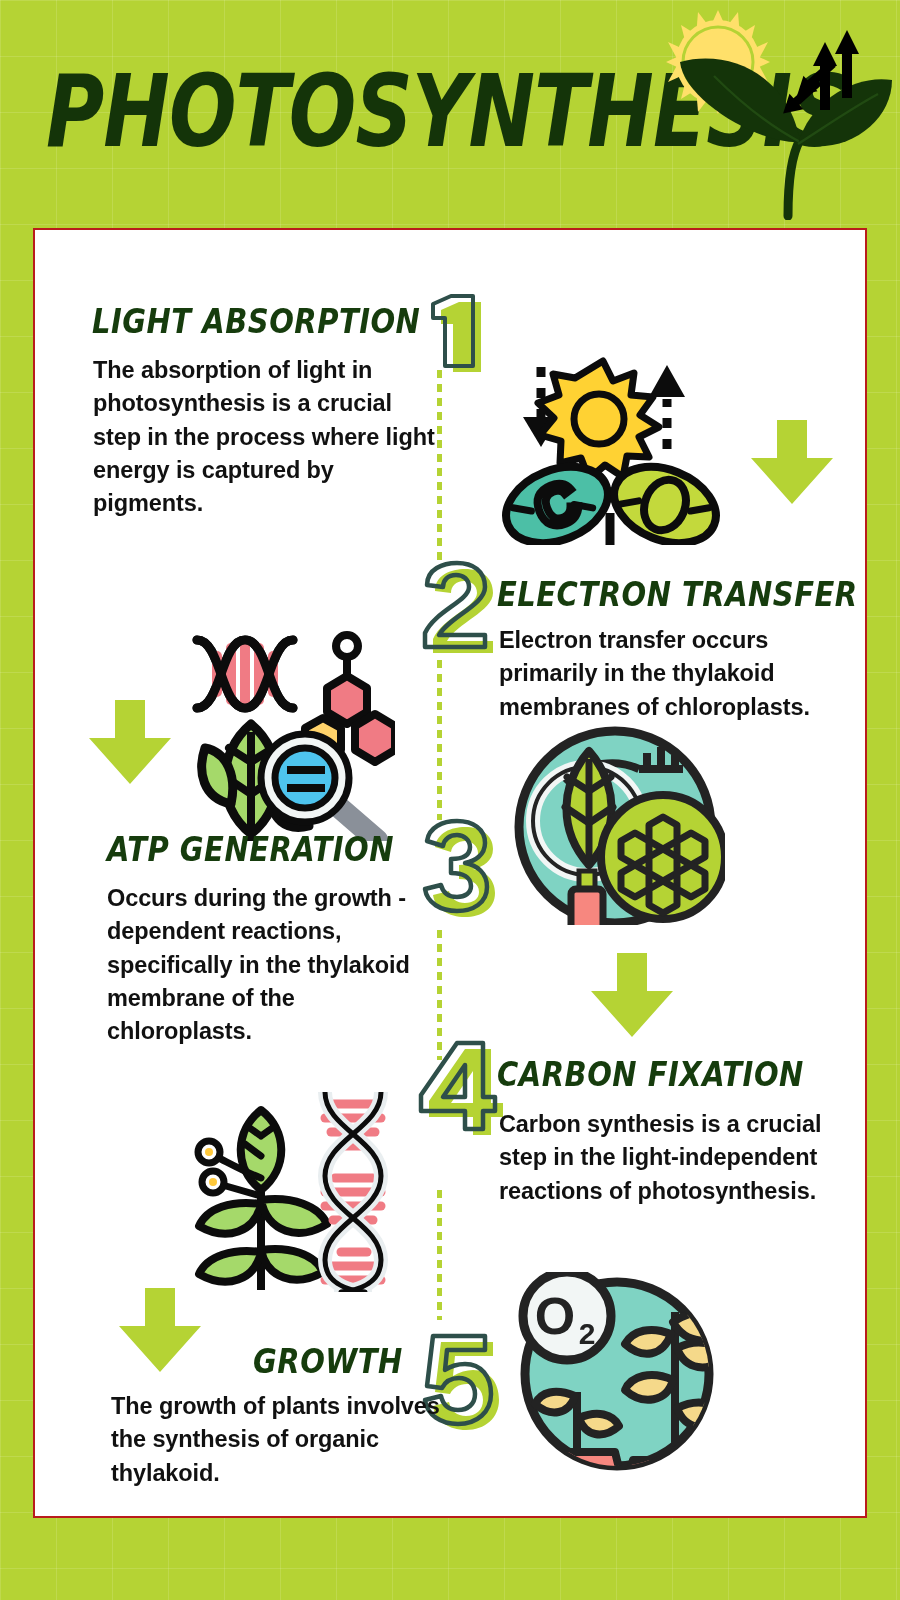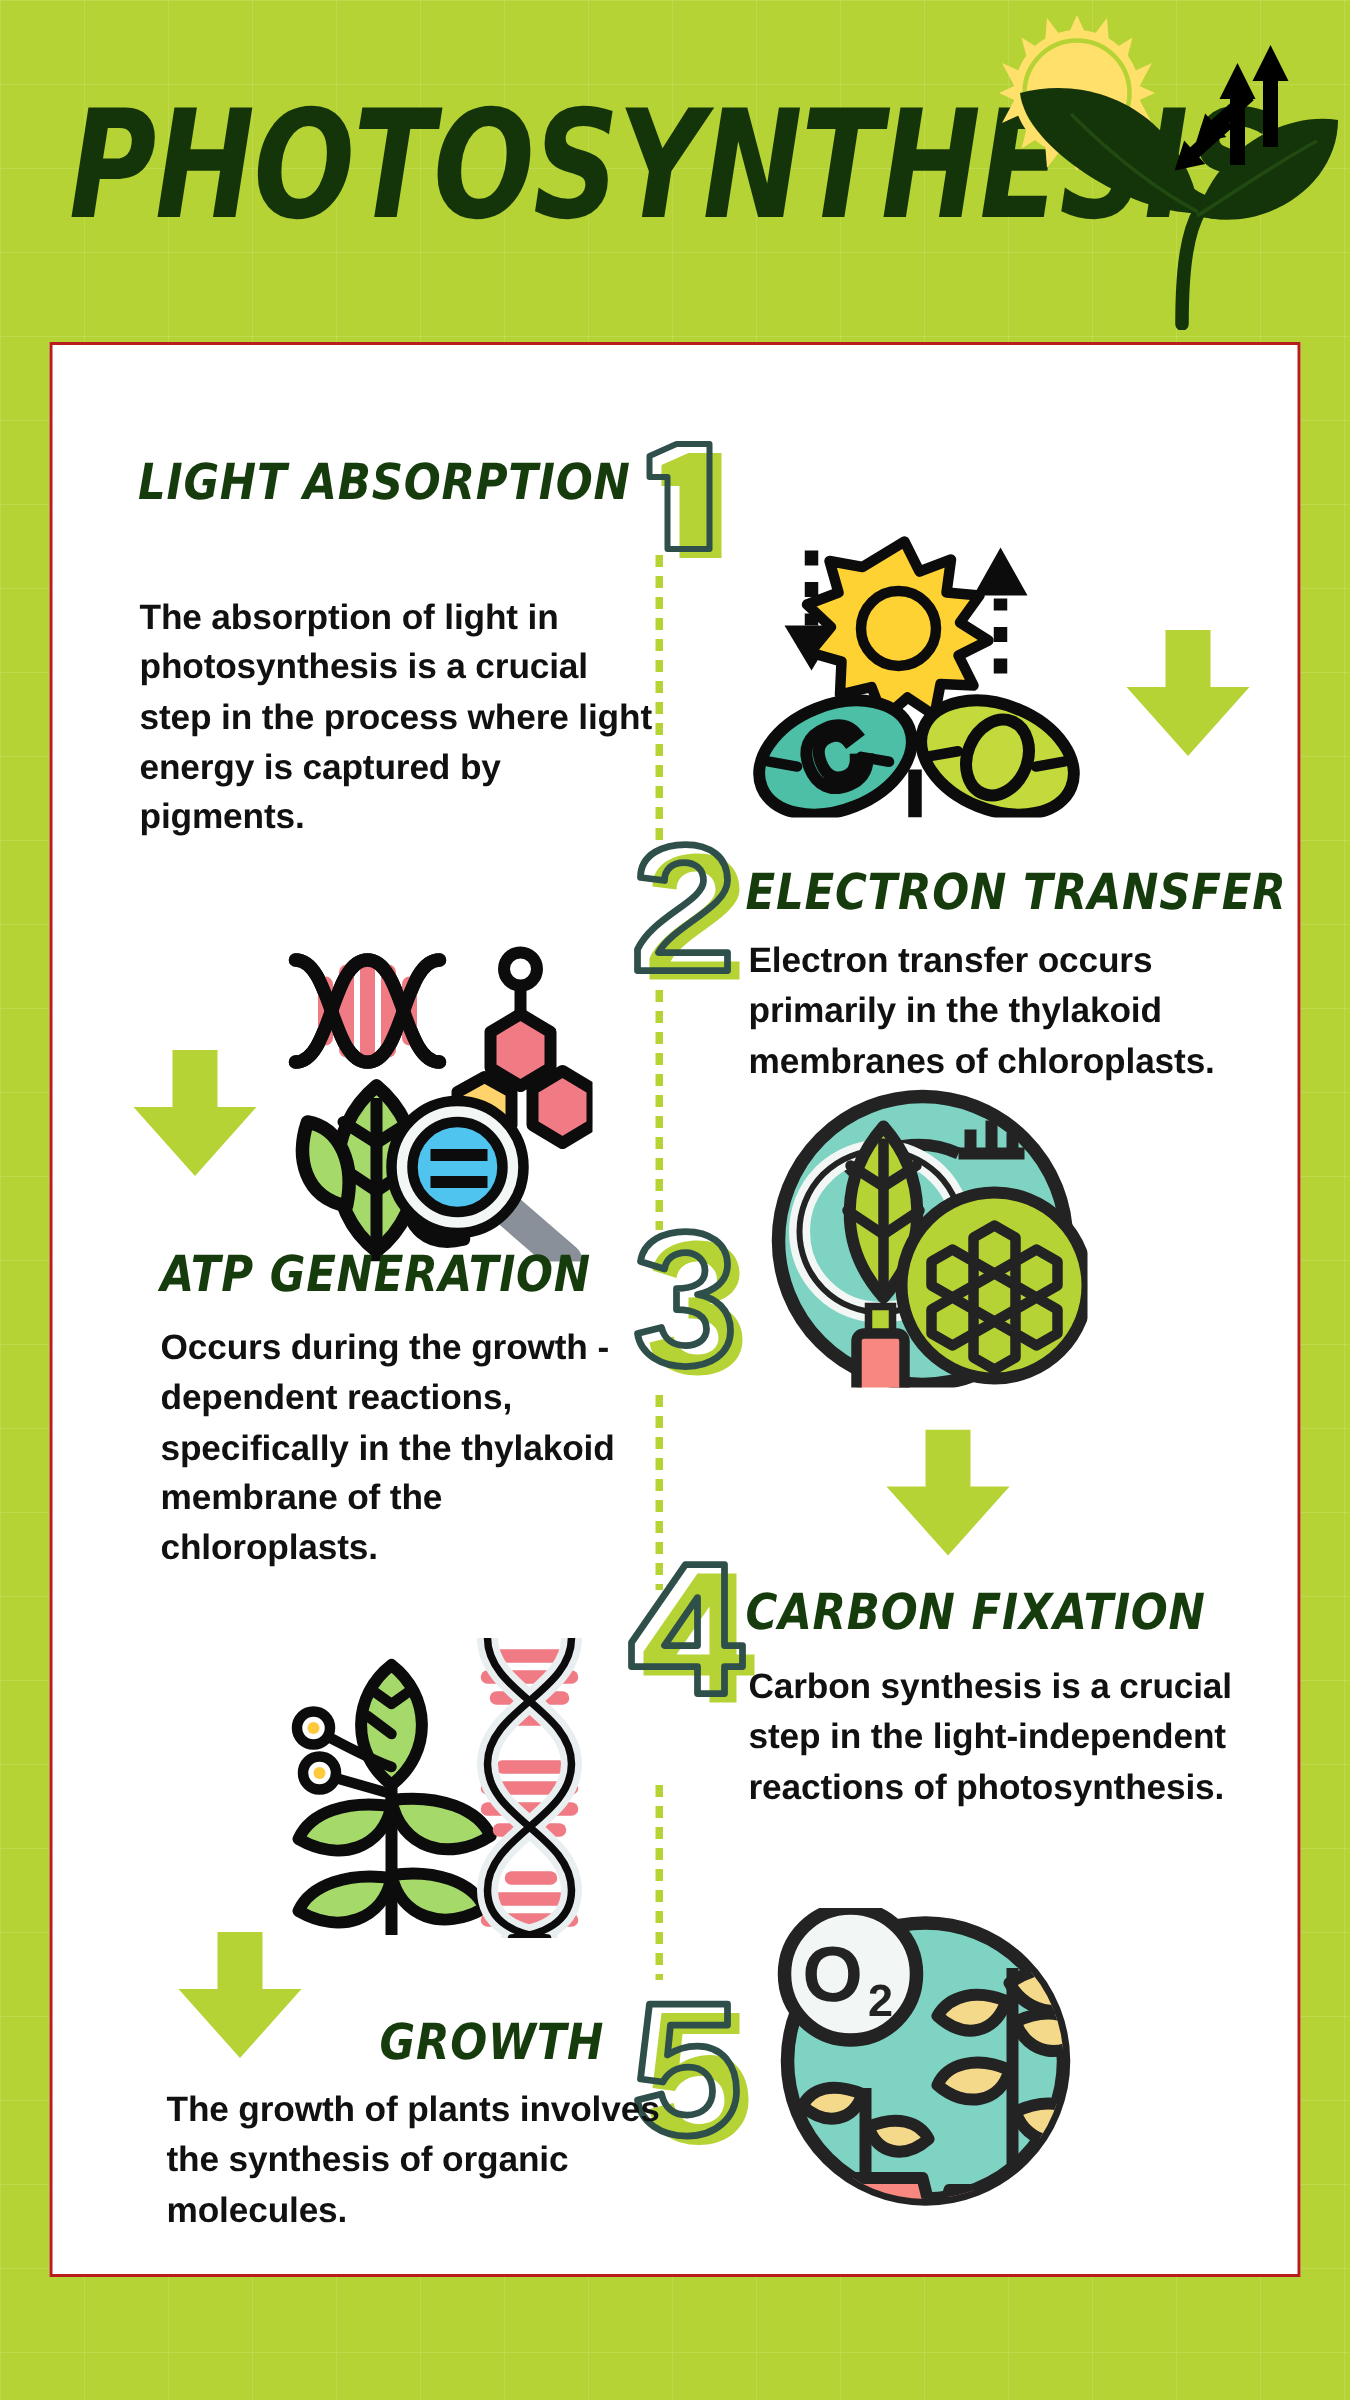--- a/index.html
+++ b/index.html
@@ -144,21 +144,21 @@
 </div>
 
 <div id="card">
 
   <div class="dotted-line" style="left:402px; top:140px; height:190px;"></div>
   <div class="dotted-line" style="left:402px; top:430px; height:160px;"></div>
   <div class="dotted-line" style="left:402px; top:700px; height:130px;"></div>
   <div class="dotted-line" style="left:402px; top:960px; height:130px;"></div>
 
   <div class="step-title" style="left:57px; top:72px;">LIGHT ABSORPTION</div>
-  <div class="step-body" style="left:58px; top:124px; width:348px;margin-top:41px;">The absorption of light in photosynthesis is a crucial step in the process where light energy is captured by pigments.</div>
+  <div class="step-body" style="left:58px; top:124px; width:348px;">The absorption of light in photosynthesis is a crucial step in the process where light energy is captured by pigments.</div>
 
   <div class="num" style="left:380px; top:50px;">
     <svg width="80" height="96" viewBox="0 0 80 96">
       <path d="M36 16 L58 16 L58 86 L30 86 L30 38 L18 38 L18 24 Z" fill="#b5d334" transform="translate(8,6)"></path>
       <path d="M36 16 L58 16 L58 86 L30 86 L30 38 L18 38 L18 24 Z" fill="#ffffff" fill-opacity="0" stroke="#2e4f4a" stroke-width="4" stroke-linejoin="round"></path>
     </svg>
   </div>
 
   <div class="illus" style="left:462px; top:125px;">
     <svg width="230" height="190" viewBox="0 0 230 190">
@@ -394,21 +394,21 @@
     <svg width="86" height="100" viewBox="0 0 86 100">
       <path d="M20 8 L72 8 L72 22 L34 22 L32 42 C38 38 46 36 52 36 C68 36 78 48 78 66
                C78 84 64 96 45 96 C28 96 14 87 12 72 L28 68 C30 77 36 82 45 82 C55 82 62 76 62 66
                C62 56 55 50 46 50 C38 50 32 54 29 60 L14 58 Z" fill="#b5d334" transform="translate(8,6)"></path>
       <path d="M20 8 L72 8 L72 22 L34 22 L32 42 C38 38 46 36 52 36 C68 36 78 48 78 66
                C78 84 64 96 45 96 C28 96 14 87 12 72 L28 68 C30 77 36 82 45 82 C55 82 62 76 62 66
                C62 56 55 50 46 50 C38 50 32 54 29 60 L14 58 Z" fill="none" stroke="#2e4f4a" stroke-width="4.5" stroke-linejoin="round"></path>
     </svg>
   </div>
   <div class="step-title" style="left:218px; top:1112px;">GROWTH</div>
-  <div class="step-body" style="left:76px; top:1160px; width:348px;">The growth of plants involves the synthesis of organic molecules.</div>
+  <div class="step-body" style="left:76px; top:1160px; width:348px;">The growth of plants involves the synthesis of organic thylakoid.</div>
 
   <div class="illus" style="left:470px; top:1042px;">
     <svg width="220" height="200" viewBox="0 0 220 200">
       <defs>
         <clipPath id="circleClip">
             <circle cx="112" cy="102" r="92"></circle>
           </clipPath>
       </defs>
       <circle cx="112" cy="102" r="92" fill="#7fd3c3" stroke="#232323" stroke-width="9"></circle>
       <g clip-path="url(#circleClip)">

